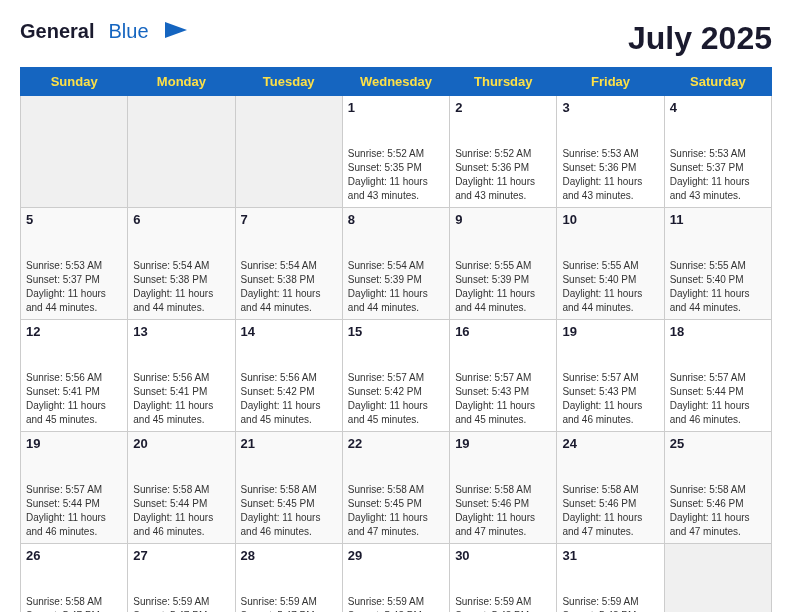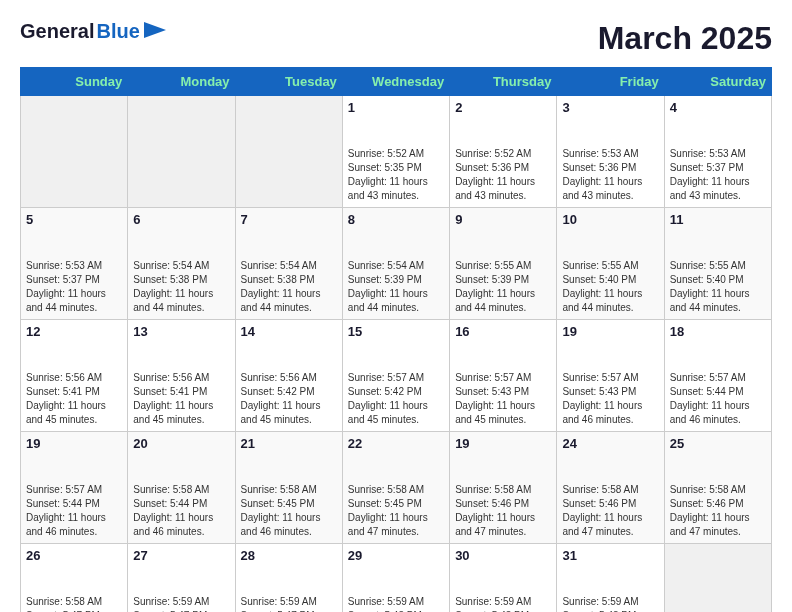--- a/index.html
+++ b/index.html
@@ -34,22 +34,22 @@
       color: #333;
       font-weight: normal;
     }
     .calendar {
       width: 100%;
       border-collapse: collapse;
       font-size: 11px;
     }
     .calendar th {
       background: #1565c0;
-      color: #86efac;
-      text-align: right;
+      color: #fde047;
+      text-align: center;
       padding: 6px 5px;
       font-size: 13px;
       font-weight: bold;
       border: 1px solid #1565c0;
     }
     .calendar td {
       border: 1px solid #ccc;
       vertical-align: top;
       padding: 4px 5px;
       min-height: 80px;
@@ -70,30 +70,30 @@
       color: #333;
       line-height: 1.4;
       margin-top: 32px;
     }
     .empty-cell {
       background: #f0f0f0 !important;
     }
     .logo-wrapper {
       display: flex;
       align-items: center;
-      gap: 2px;
+      gap: 14px;
     }
     .logo-general {
       font-size: 20px;
       font-weight: bold;
       color: #1a1a2e;
     }
     .logo-blue {
       font-size: 20px;
-      font-weight: bold;
+      font-weight: normal;
       color: #1565c0;
     }
     .logo-flag {
       display: inline-block;
       margin-left: 2px;
     }
   </style>
 </head>
 <body>
 
@@ -103,21 +103,21 @@
       <span class="logo-general">General</span>
       <span class="logo-blue">Blue</span>
       <span class="logo-flag">
         <svg width="22" height="16" viewBox="0 0 22 16">
           <polygon points="0,0 22,8 0,16" fill="#1565c0"></polygon>
         </svg>
       </span>
     </div>
   </div>
   <div class="title-block">
-    <div class="main-title">March 2025</div>
+    <div class="main-title">July 2025</div>
   </div>
 </div>
 
 <table class="calendar">
   <thead>
     <tr>
       <th>Sunday</th>
       <th>Monday</th>
       <th>Tuesday</th>
       <th>Wednesday</th>

